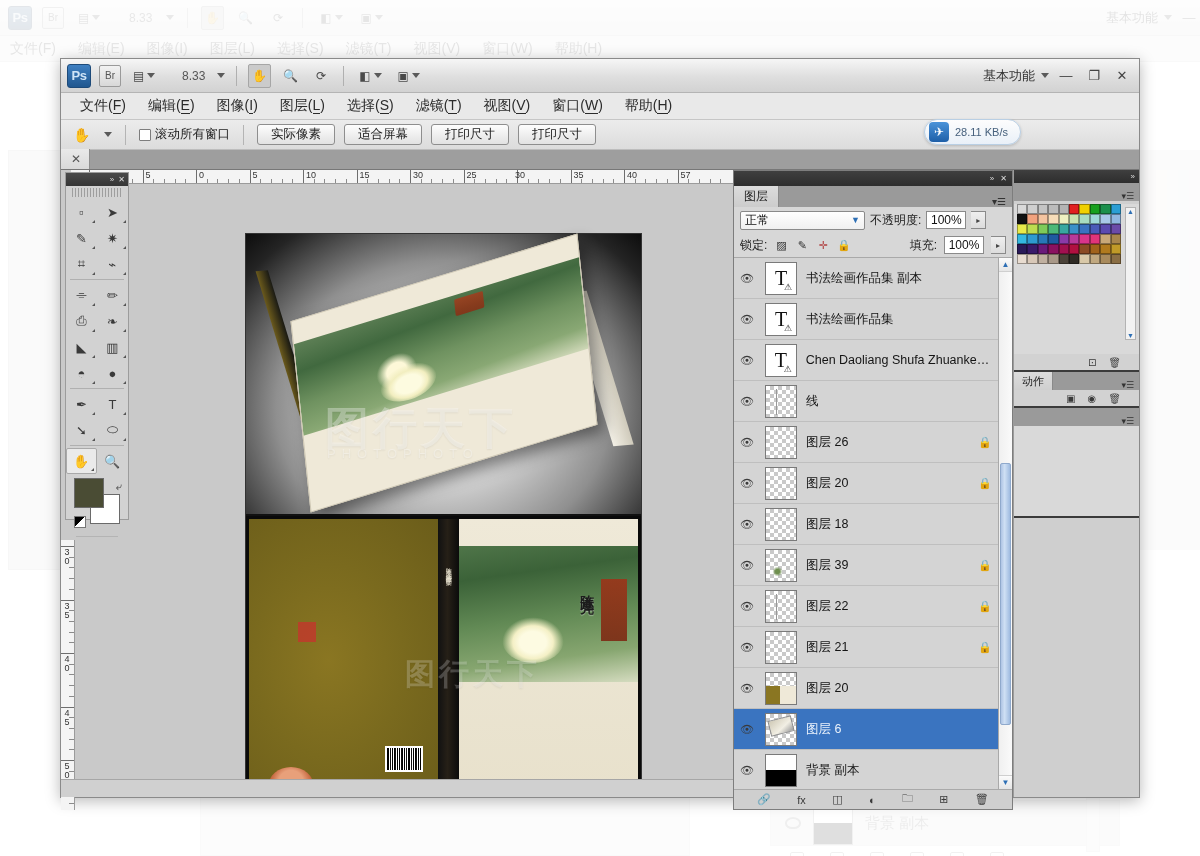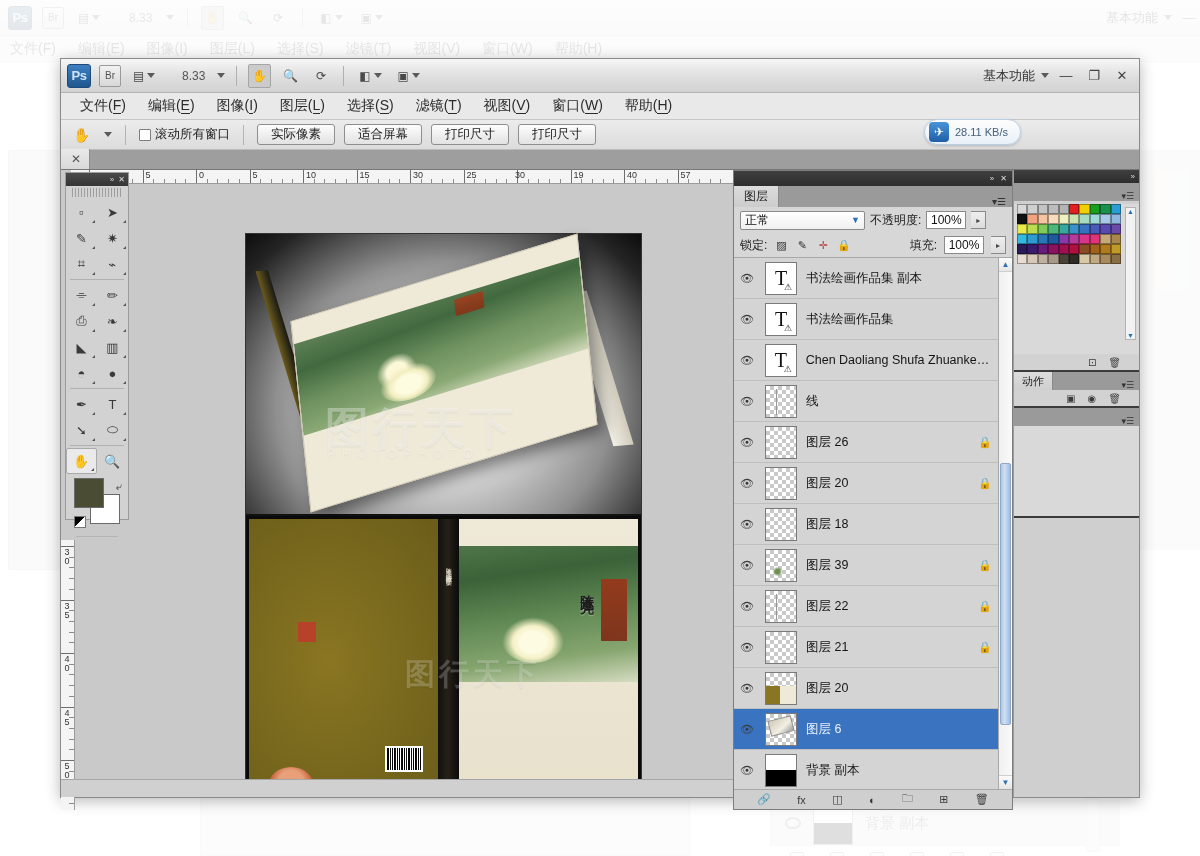--- a/index.html
+++ b/index.html
@@ -556,21 +556,21 @@
         <div class="rtickm" style="left: 413.9px;"></div>
         <div class="rtickm" style="left: 424.6px;"></div>
         <div class="rtickm" style="left: 435.3px;"></div>
         <div class="rtick" style="left: 446px;"></div>
         <div class="rlabel" style="left: 442px;">30</div>
         <div class="rtickm" style="left: 456.7px;"></div>
         <div class="rtickm" style="left: 467.4px;"></div>
         <div class="rtickm" style="left: 478.1px;"></div>
         <div class="rtickm" style="left: 488.8px;"></div>
         <div class="rtick" style="left: 499.5px;"></div>
-        <div class="rlabel" style="left: 500.5px;">19</div>
+        <div class="rlabel" style="left: 500.5px;">35</div>
         <div class="rtickm" style="left: 510.2px;"></div>
         <div class="rtickm" style="left: 520.9px;"></div>
         <div class="rtickm" style="left: 531.6px;"></div>
         <div class="rtickm" style="left: 542.3px;"></div>
         <div class="rtick" style="left: 553px;"></div>
         <div class="rlabel" style="left: 554px;">40</div>
         <div class="rtickm" style="left: 563.7px;"></div>
         <div class="rtickm" style="left: 574.4px;"></div>
         <div class="rtickm" style="left: 585.1px;"></div>
         <div class="rtickm" style="left: 595.8px;"></div>

